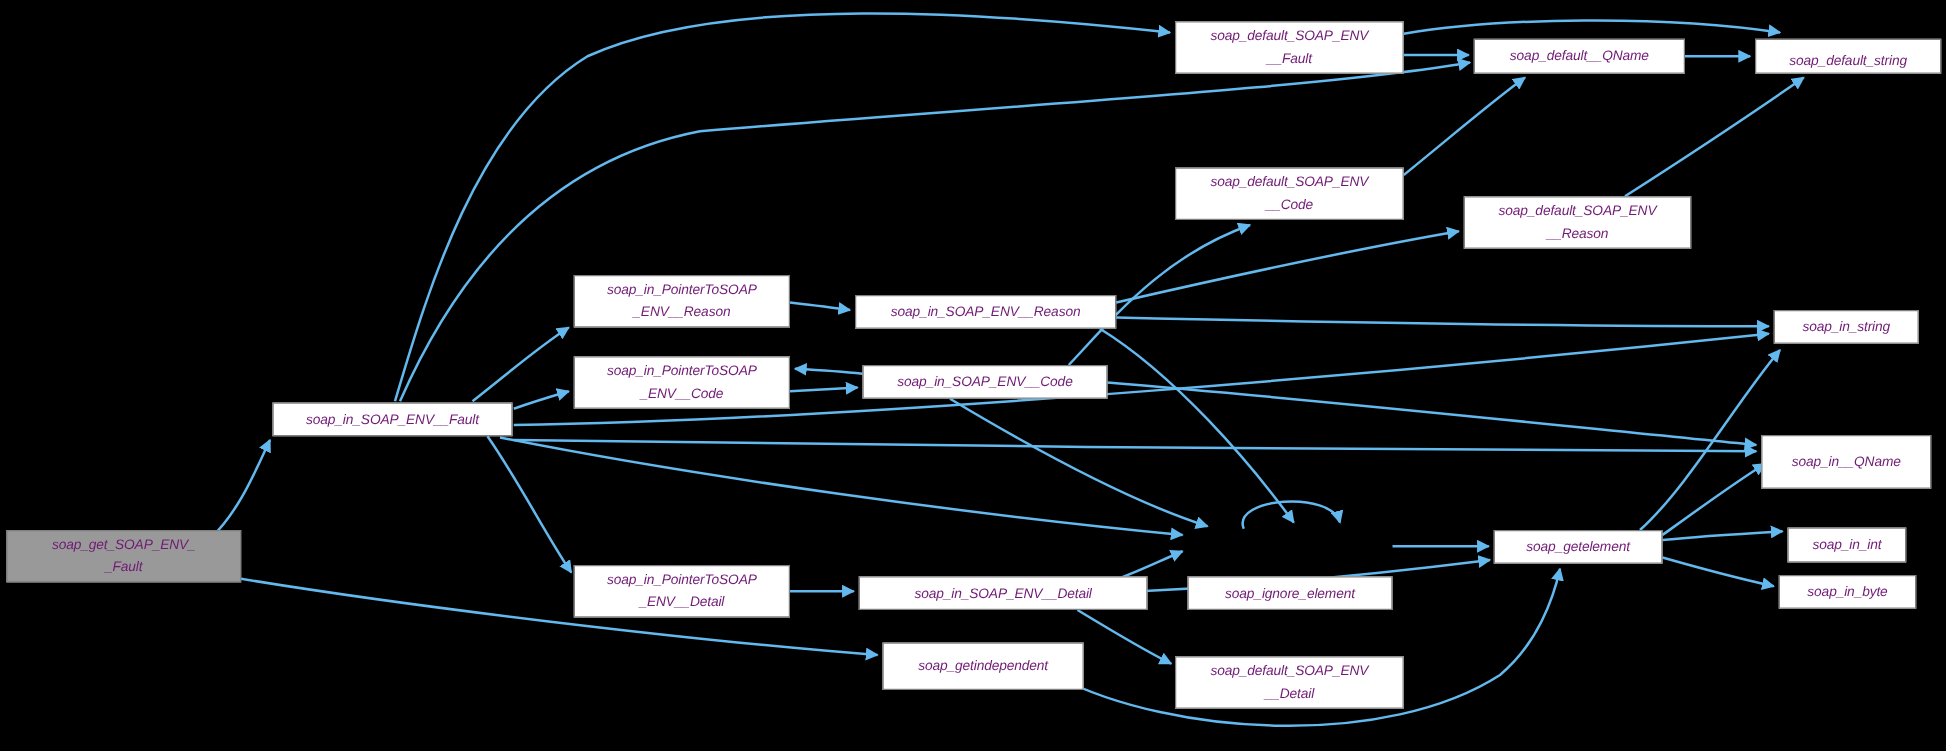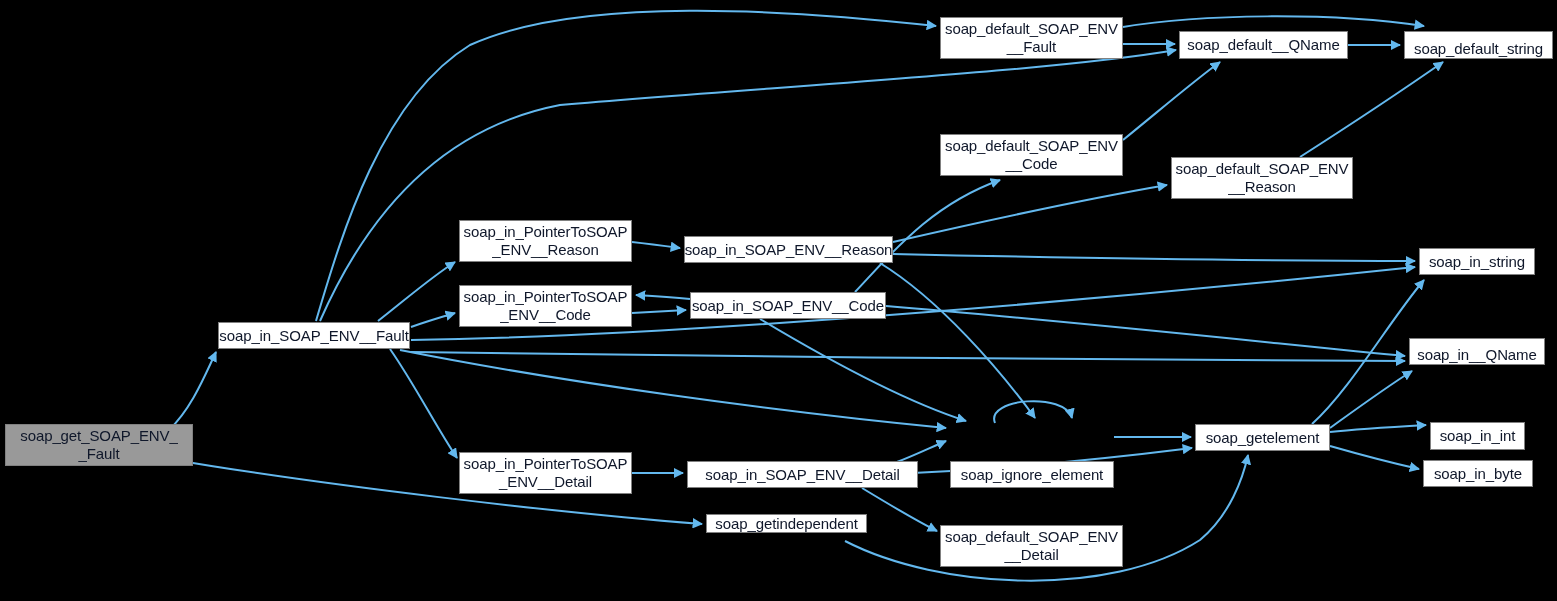--- a/index.html
+++ b/index.html
@@ -19,29 +19,30 @@
     position: absolute;
     left: 0; top: 0;
     width: 1557px;
     height: 601px;
   }
   .node {
     position: absolute;
     box-sizing: border-box;
     background: #ffffff;
     border: 1px solid #808080;
-    color: #0f172a;
-    font-size: 15px;
+    color: #701a75;
+    font-size: 11px;
     line-height: 18px;
     display: flex;
     align-items: center;
     justify-content: center;
     text-align: center;
     white-space: pre-line;
     letter-spacing: -0.1px;
+    font-style: italic;
   }
   .node.highlight {
     background: #999999;
   }
   .node-label {
     display: block;
     white-space: pre-line;
   }
 </style>
 </head>
@@ -136,32 +137,32 @@
       <div class="node" style="left: 218px; top: 322px; width: 192px; height: 27px;"><span class="node-label">soap_in_SOAP_ENV__Fault</span></div>
       <div class="node" style="left: 459px; top: 220px; width: 173px; height: 42px;"><span class="node-label">soap_in_PointerToSOAP
 _ENV__Reason</span></div>
       <div class="node" style="left: 459px; top: 285px; width: 173px; height: 42px;"><span class="node-label">soap_in_PointerToSOAP
 _ENV__Code</span></div>
       <div class="node" style="left: 459px; top: 452px; width: 173px; height: 42px;"><span class="node-label">soap_in_PointerToSOAP
 _ENV__Detail</span></div>
       <div class="node" style="left: 684px; top: 236px; width: 209px; height: 27px;"><span class="node-label">soap_in_SOAP_ENV__Reason</span></div>
       <div class="node" style="left: 690px; top: 292px; width: 196px; height: 27px;"><span class="node-label">soap_in_SOAP_ENV__Code</span></div>
       <div class="node" style="left: 687px; top: 461px; width: 231px; height: 27px;"><span class="node-label">soap_in_SOAP_ENV__Detail</span></div>
-      <div class="node" style="left: 706px; top: 514px; width: 161px; height: 19px;"><span class="node-label">soap_getindependent</span></div>
+      <div class="node" style="left: 706px; top: 514px; width: 161px; height: 38px;"><span class="node-label">soap_getindependent</span></div>
       <div class="node" style="left: 940px; top: 17px; width: 183px; height: 42px;"><span class="node-label">soap_default_SOAP_ENV
 __Fault</span></div>
       <div class="node" style="left: 940px; top: 134px; width: 183px; height: 42px;"><span class="node-label">soap_default_SOAP_ENV
 __Code</span></div>
       <div class="node" style="left: 940px; top: 525px; width: 183px; height: 42px;"><span class="node-label">soap_default_SOAP_ENV
 __Detail</span></div>
       <div class="node" style="left: 950px; top: 424px; width: 164px; height: 27px; margin-top: 37px;"><span class="node-label">soap_ignore_element</span></div>
       <div class="node" style="left: 1179px; top: 31px; width: 169px; height: 28px;"><span class="node-label">soap_default__QName</span></div>
       <div class="node" style="left: 1171px; top: 157px; width: 182px; height: 42px;"><span class="node-label">soap_default_SOAP_ENV
 __Reason</span></div>
       <div class="node" style="left: 1195px; top: 424px; width: 135px; height: 27px;"><span class="node-label">soap_getelement</span></div>
       <div class="node" style="left: 1404px; top: 31px; width: 149px; height: 28px; align-items: flex-end;"><span class="node-label">soap_default_string</span></div>
       <div class="node" style="left: 1419px; top: 248px; width: 116px; height: 27px;"><span class="node-label">soap_in_string</span></div>
-      <div class="node" style="left: 1409px; top: 338px; width: 136px; height: 27px; align-items: flex-end;"><span class="node-label">soap_in__QName</span></div>
+      <div class="node" style="left: 1409px; top: 348px; width: 136px; height: 43px;"><span class="node-label">soap_in__QName</span></div>
       <div class="node" style="left: 1430px; top: 410px; width: 95px; height: 28px; margin-top: 12px;"><span class="node-label">soap_in_int</span></div>
       <div class="node" style="left: 1423px; top: 460px; width: 110px; height: 27px;"><span class="node-label">soap_in_byte</span></div>
     </div>
 
 </div>
 
 </body></html>

